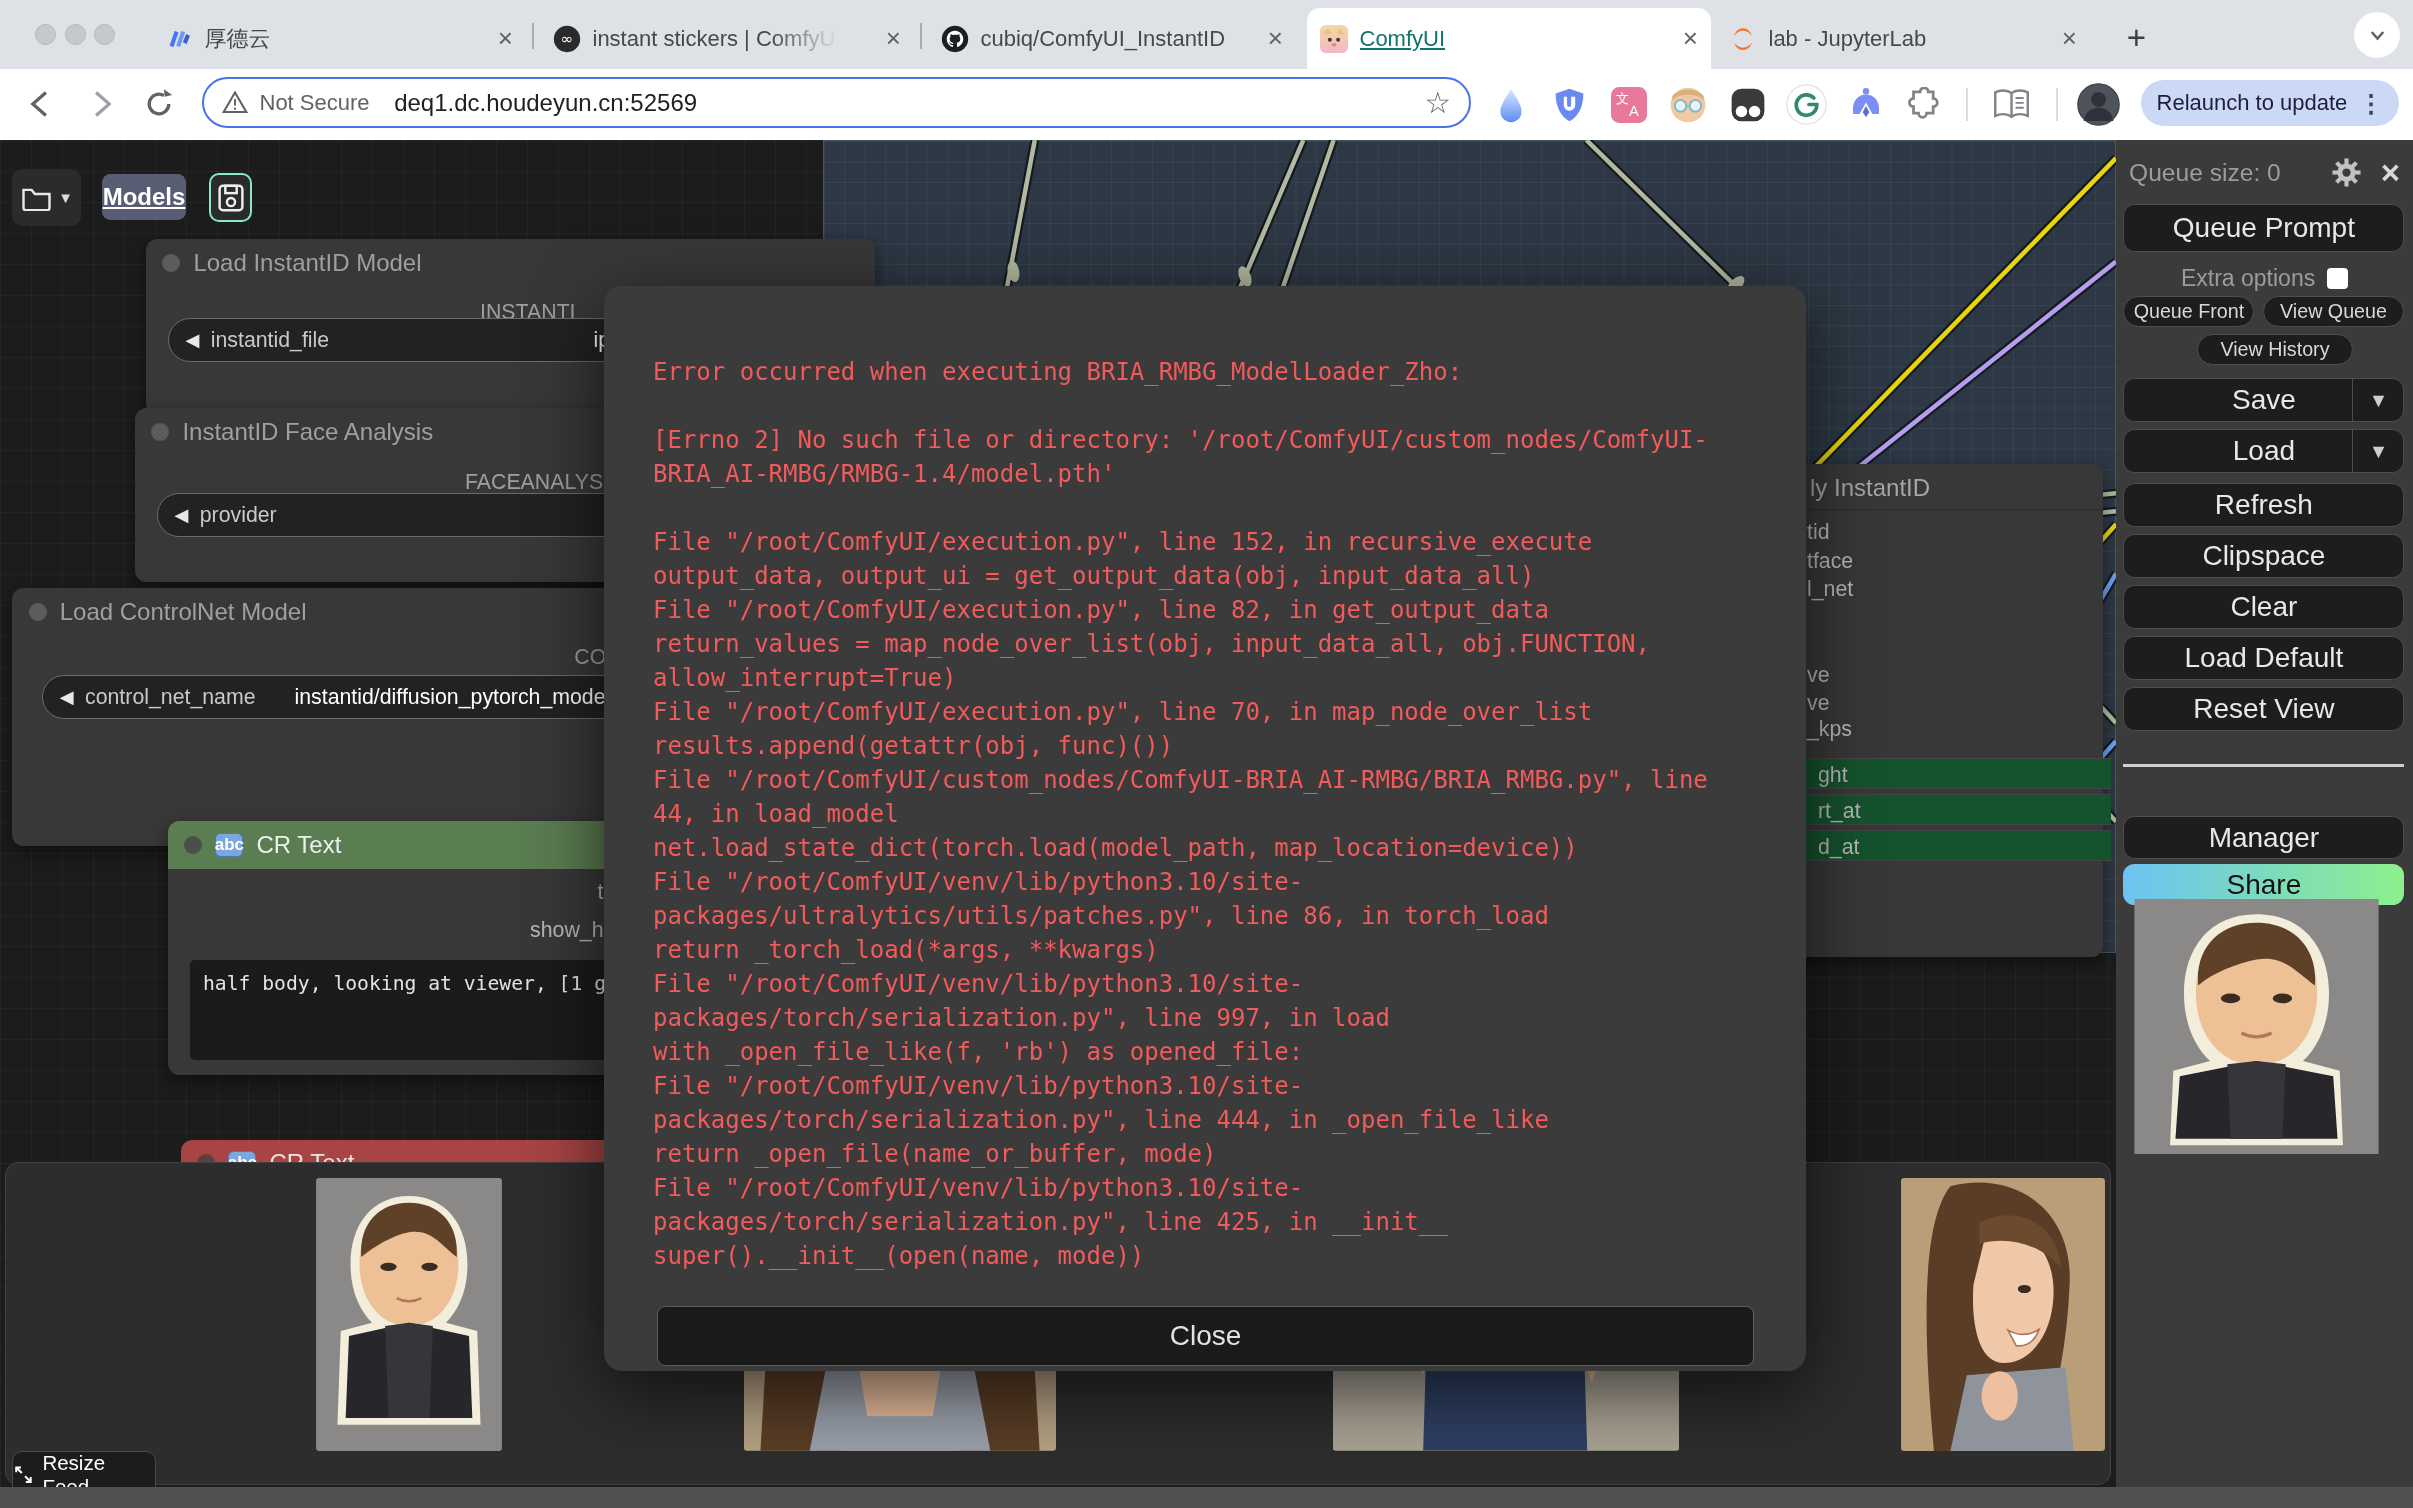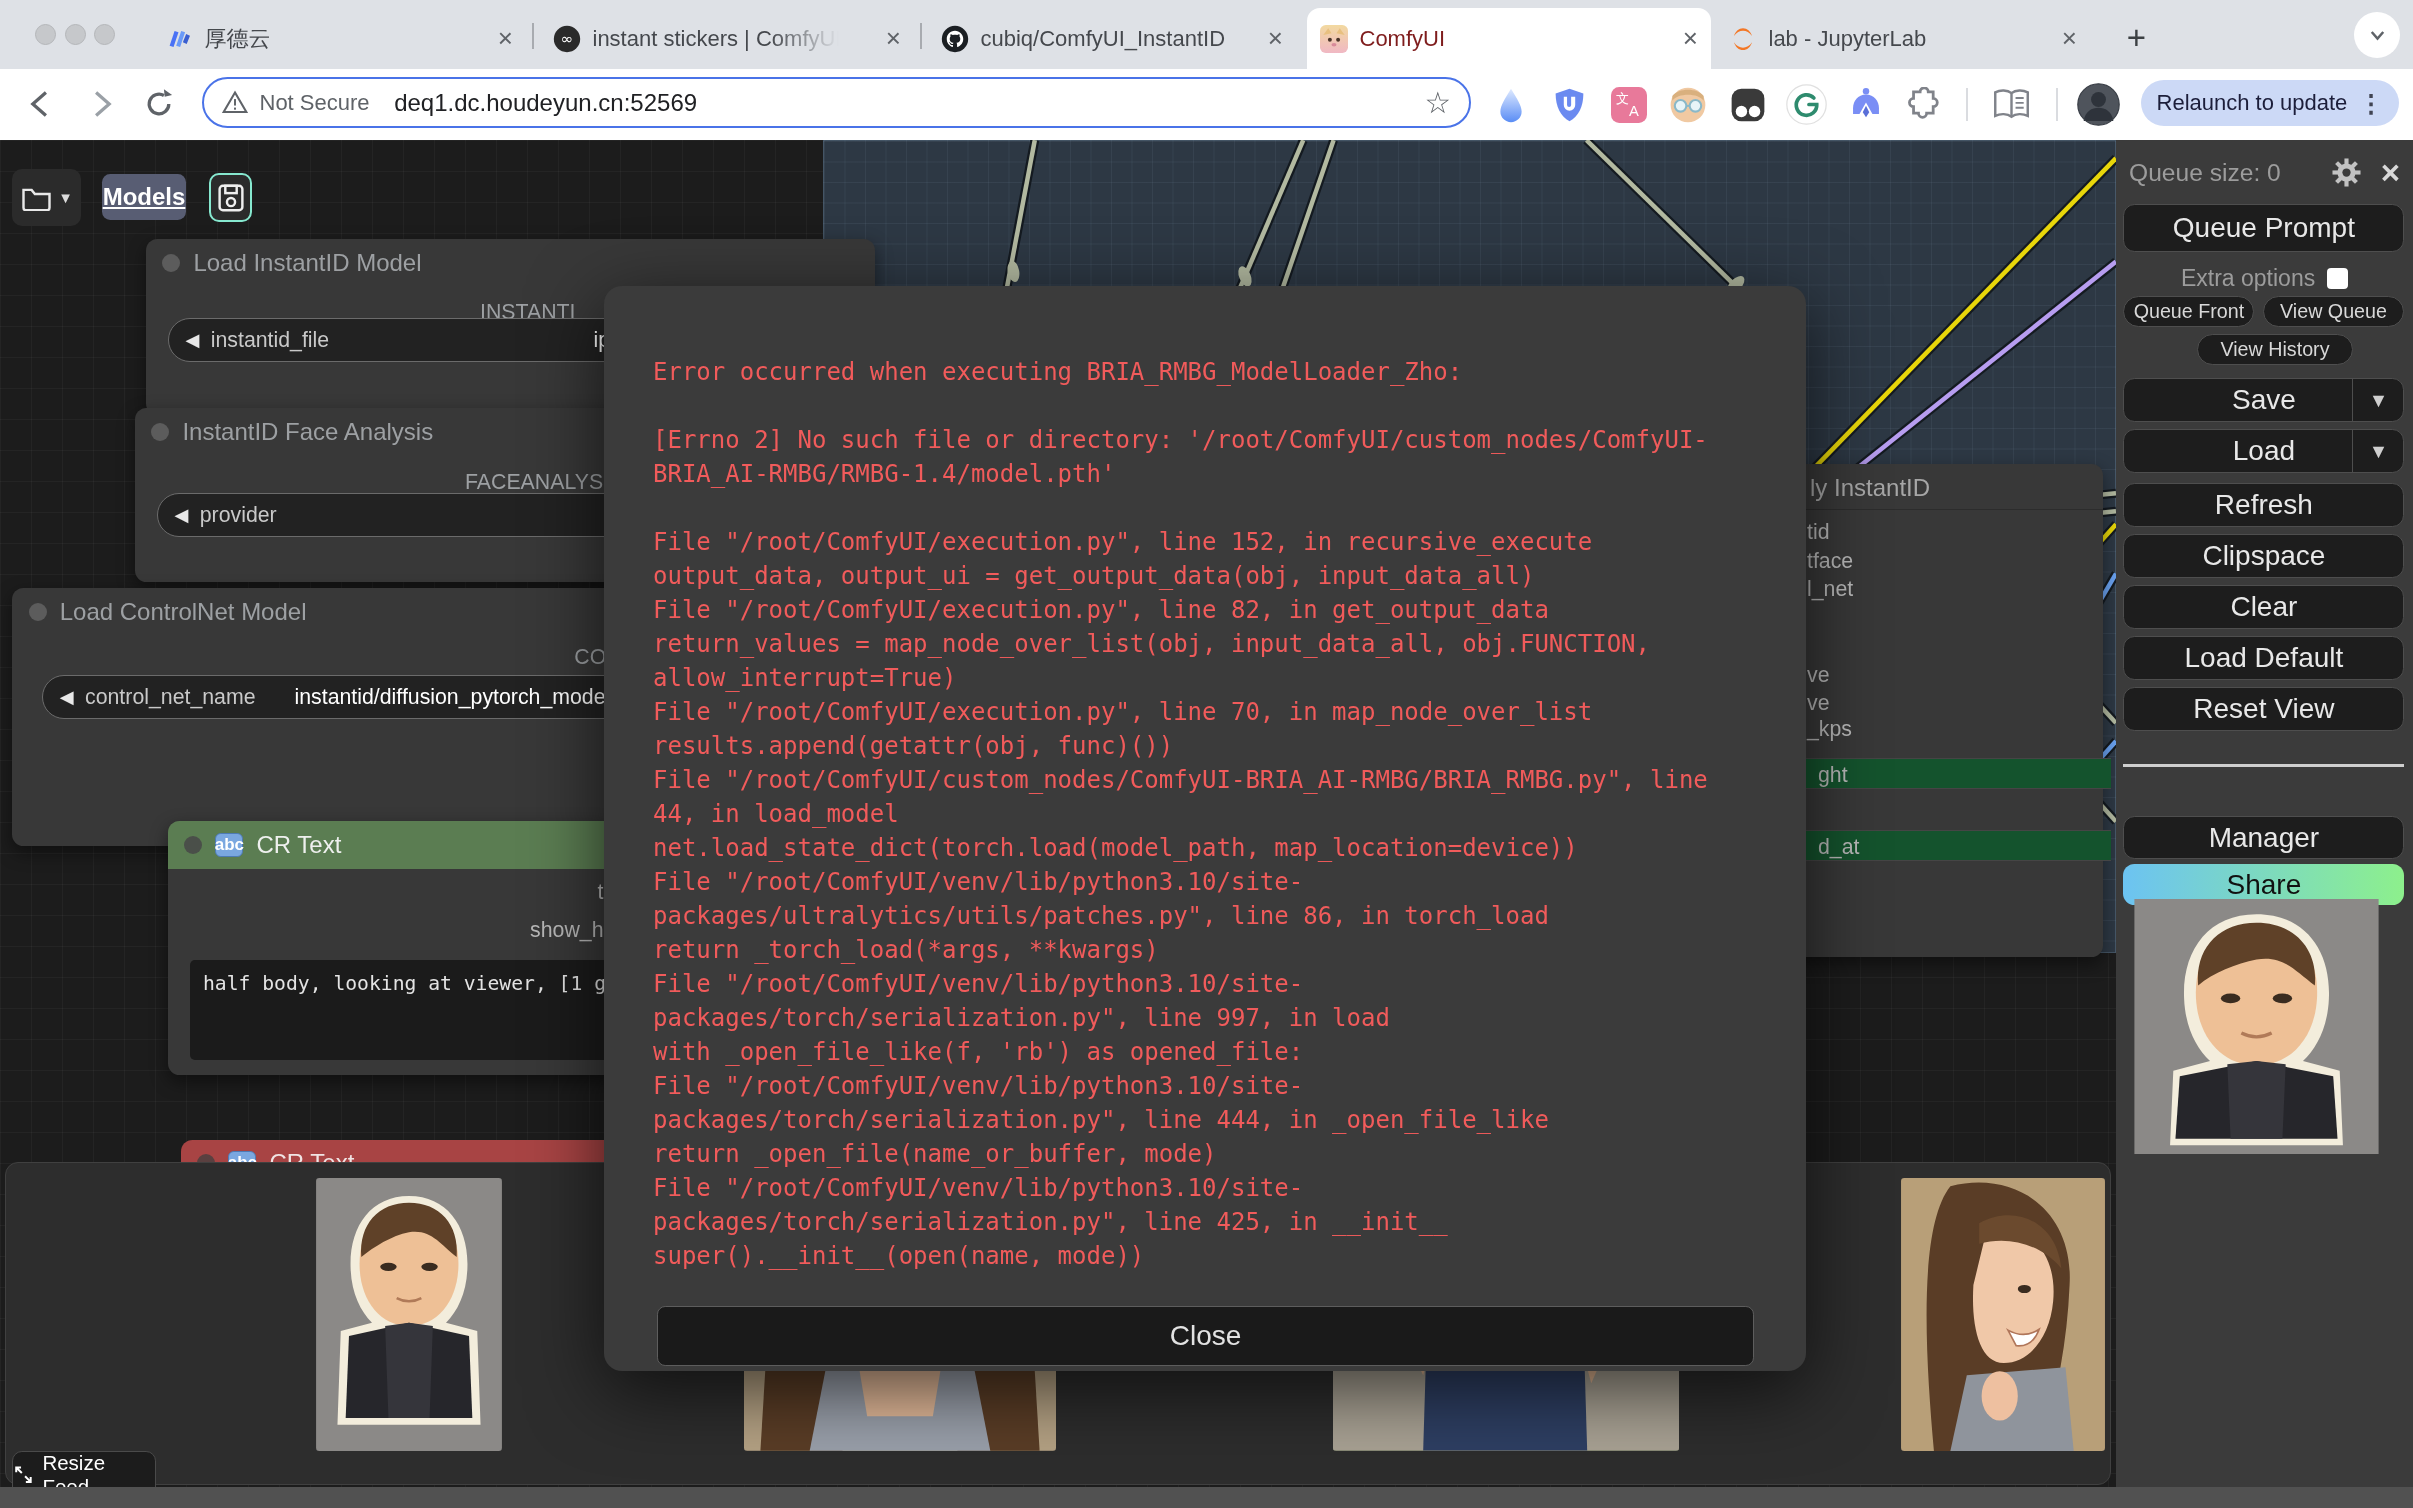--- a/index.html
+++ b/index.html
@@ -6,21 +6,21 @@
   html,body { width:2413px; height:1509px; background:#1c1c1c; font-family:"Liberation Sans", sans-serif; overflow:hidden; }
   #app { position:absolute; left:0; top:0; width:2413px; height:1509px; }
 
   
   #tabbar { position:absolute; left:0; top:0; width:2413px; height:69px; background:#dee1e6; z-index:30; }
   .traffic { position:absolute; top:24px; width:21.3px; height:21.3px; border-radius:50%; background:#c6c8cb; border:0.8px solid #b4b6b9; }
   .tab { position:absolute; top:14.8px; height:48px; display:flex; align-items:center; gap:11.5px; padding:0 13px; }
   .tab .title { font-size:22px; color:#45484d; white-space:nowrap; overflow:hidden; }
   .tab .close { font-size:26px; color:#5f6368; margin-left:auto; cursor:default; }
   .tab.active { background:#ffffff; border-radius:13px 13px 0 0; top:8.2px; height:61px; }
-  .tab.active .title { color:#7f1d1d; }
+  .tab.active .title { color:#0f766e;text-decoration:underline; }
   .tabsep { position:absolute; top:23px; width:1.6px; height:26px; background:#a8abb0; }
   .favicon { width:28px; height:28px; flex:none; }
   #newtab { position:absolute; left:2115px; top:16.4px; width:43px; height:43px; font-size:33px; color:#3c4043; display:flex; align-items:center; justify-content:center; }
   #tabchevron { position:absolute; left:2354px; top:11.5px; width:46px; height:46px; border-radius:50%; background:#ffffff; display:flex; align-items:center; justify-content:center; }
 
   #toolbar { position:absolute; left:0; top:69px; width:2413px; height:71px; background:#ffffff; z-index:30; }
   .navicon { position:absolute; top:86px; width:36px; height:36px; z-index:31; }
   #urlbar { position:absolute; left:202px; top:77px; width:1269px; height:51px; background:#ffffff; border:2.5px solid #4a73e8; border-radius:26px; display:flex; align-items:center; padding:0 18px; z-index:31; }
   #urlbar .sec { font-size:22px; color:#5f6368; margin-left:11.5px; }
   #urlbar .url { font-size:24px; color:#202124; margin-left:24.6px; }
@@ -225,20 +225,23 @@
       <div class="nfrag" style="left:185px; top:9.9px; font-size:24px; color:#a6a6a6;">ly InstantID</div>
       <div class="nfrag" style="left:182px; top:56px;">tid</div>
       <div class="nfrag" style="left:182px; top:85px;">tface</div>
       <div class="nfrag" style="left:182px; top:113px;">l_net</div>
       <div class="nfrag" style="left:182px; top:199px;">ve</div>
       <div class="nfrag" style="left:182px; top:227px;">ve</div>
       <div class="nfrag" style="left:182px; top:253px;">_kps</div>
       <div class="wrow" style="top:294px;">
           <div class="nfrag" style="left:185px; top:4.1px;">ght</div>
         </div>
+      <div class="wrow" style="top:330px;">
+          <div class="nfrag" style="left:185px; top:4.1px;">rt_at</div>
+        </div>
       <div class="wrow" style="top:366px;">
           <div class="nfrag" style="left:185px; top:4.1px;">d_at</div>
         </div>
     </div>
   </div>
 
   <div id="feed">
     <div class="feedimg" style="left:310px; width:186px;">
       <svg width="186" height="273" viewBox="0 0 226 332">
         <rect width="226" height="332" fill="#8b8987"></rect>

